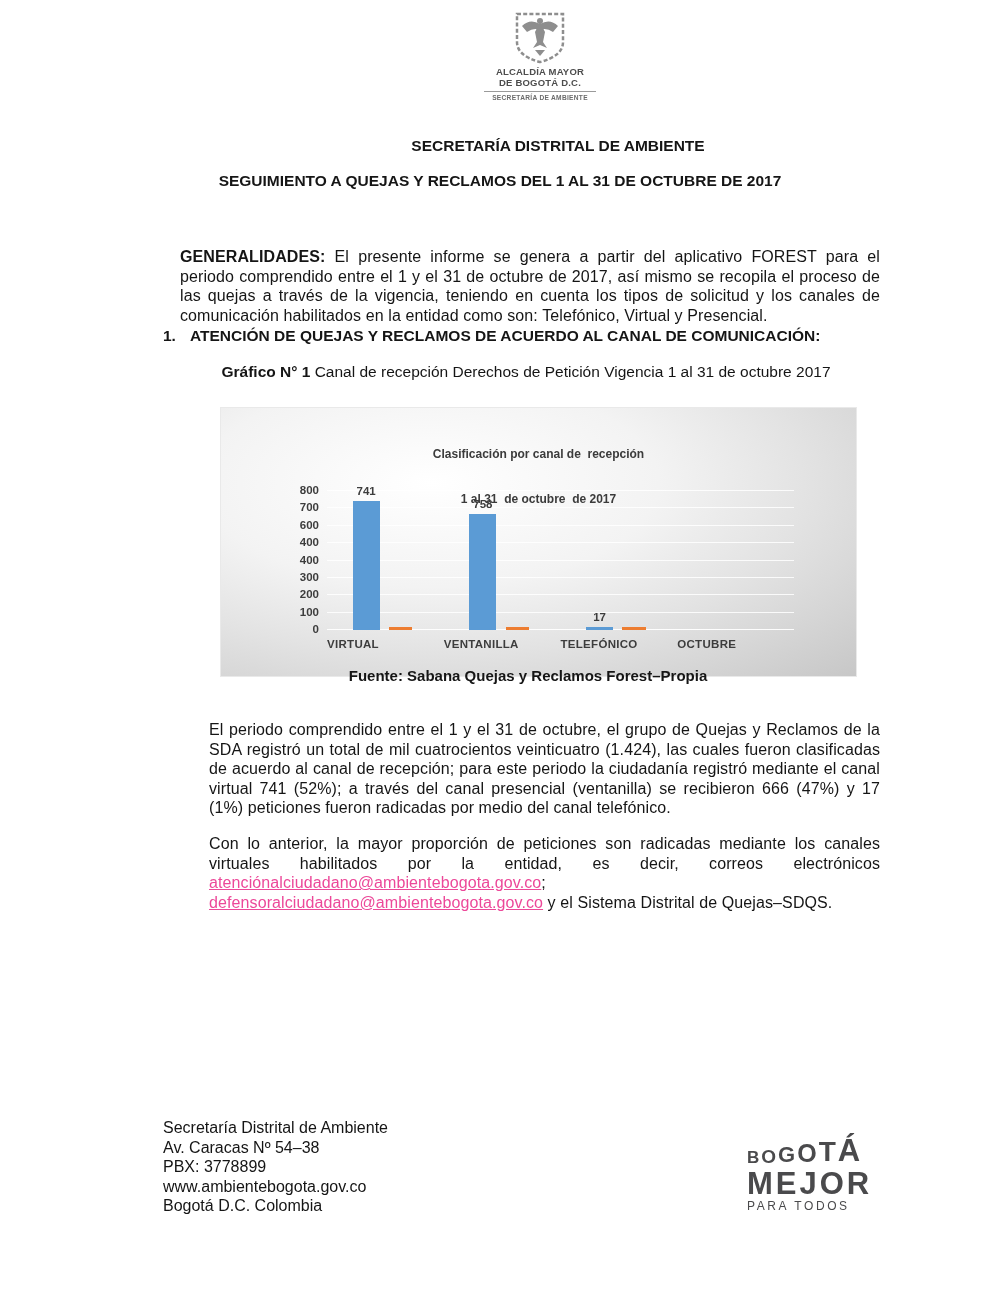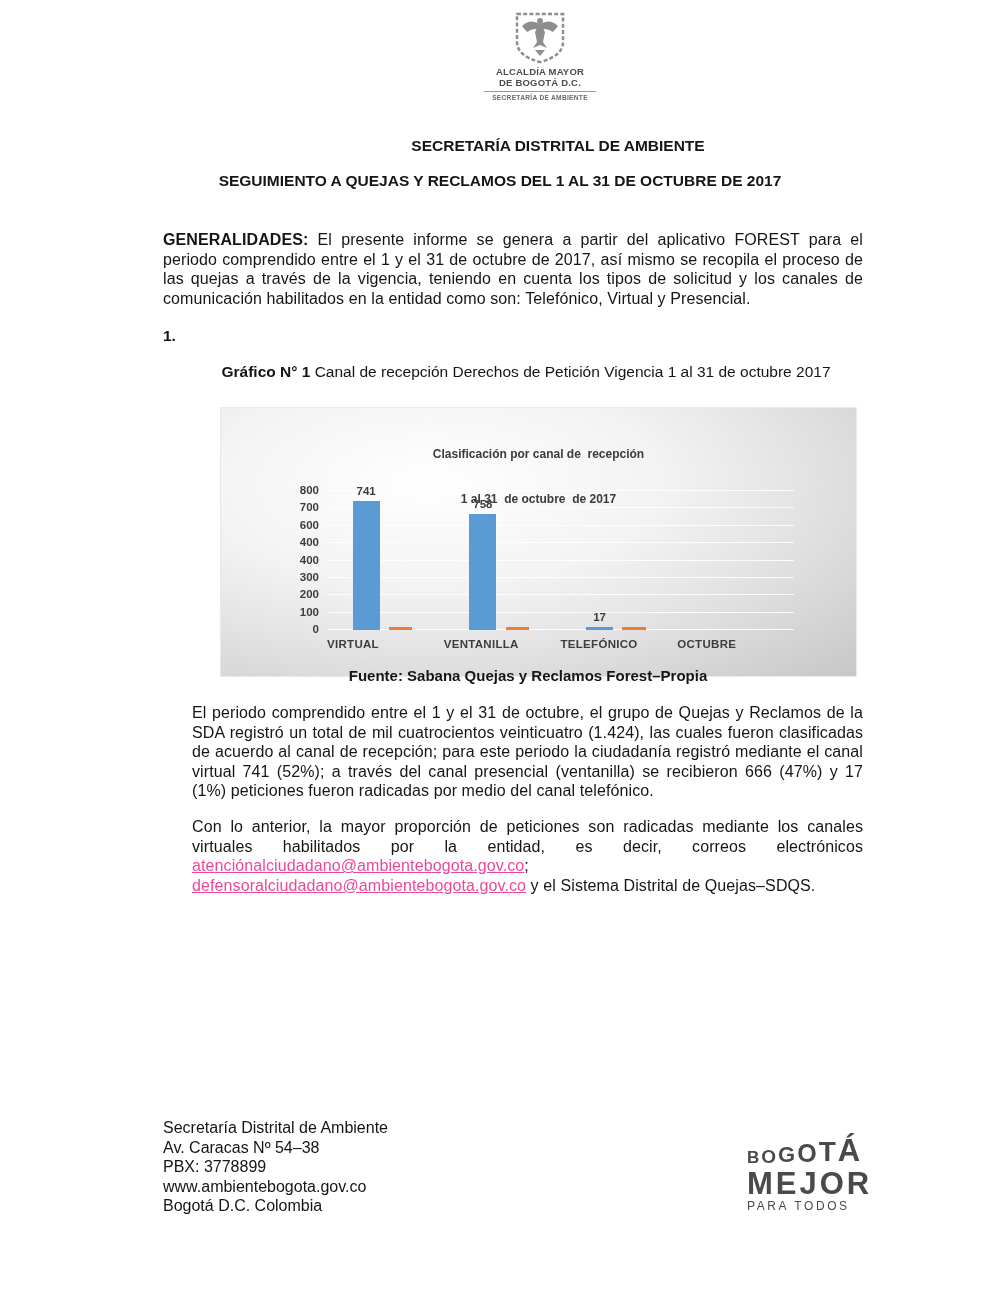--- a/index.html
+++ b/index.html
@@ -9,21 +9,21 @@
   
   .logo-block{position:absolute;left:482px;top:12px;width:116px;text-align:center;}
   .logo-block svg{display:block;margin:0 auto 2px auto;}
   .logo-l1{font-size:9.5px;font-weight:bold;color:#4d4d4d;line-height:11px;letter-spacing:.2px;}
   .logo-div{border-top:1px solid #9a9a9a;margin:3px 2px 2px 2px;}
   .logo-sub{font-size:6.6px;font-weight:bold;color:#6b6b6b;letter-spacing:.3px;}
 
   .title1{position:absolute;top:137px;left:208px;width:700px;text-align:center;font-size:15.5px;font-weight:bold;}
   .title2{position:absolute;top:172px;left:150px;width:700px;text-align:center;font-size:15.5px;font-weight:bold;}
 
-  .para{position:absolute;font-size:16px;line-height:19.6px;text-align:justify;margin:0;letter-spacing:.1px;}
+  .para{position:absolute;font-size:16px;line-height:19.6px;text-align:justify;margin:17px;letter-spacing:.1px;}
   .p-gen{top:230px;left:163px;width:700px;}
   .b{font-weight:bold;}
 
   .section-heading{position:absolute;top:327px;left:163px;width:710px;display:flex;font-size:15.5px;font-weight:bold;}
   .section-heading .num{width:27px;flex:none;}
 
   .chart-caption{position:absolute;top:363px;left:163px;width:726px;text-align:center;font-size:15.5px;margin:0;}
 
   
   .chart{position:absolute;left:208px;top:395px;width:635px;height:268px;margin:12px;
@@ -73,20 +73,21 @@
     <div class="logo-sub">SECRETARÍA DE AMBIENTE</div>
   </div>
 
   <div class="title1">SECRETARÍA DISTRITAL DE AMBIENTE</div>
   <div class="title2">SEGUIMIENTO A QUEJAS Y RECLAMOS DEL 1 AL 31 DE OCTUBRE DE 2017</div>
 
   <p class="para p-gen"><span class="b">GENERALIDADES:</span><span> El presente informe se genera a partir del aplicativo FOREST para el periodo comprendido entre el 1 y el 31 de octubre de 2017, así mismo se recopila el proceso de las quejas a través de la vigencia, teniendo en cuenta los tipos de solicitud y los canales de comunicación habilitados en la entidad como son: Telefónico, Virtual y Presencial.</span></p>
 
   <div class="section-heading">
     <span class="num">1.</span>
+    <span>ATENCIÓN DE QUEJAS Y RECLAMOS DE ACUERDO AL CANAL DE COMUNICACIÓN:</span>
   </div>
 
   <p class="chart-caption"><span class="b">Gráfico N° 1</span><span> Canal de recepción Derechos de Petición Vigencia 1 al 31 de octubre 2017</span></p>
 
   <figure class="chart">
     <div class="chart-title">
       <div>Clasificación por canal de  recepción</div>
       <div>1 al 31  de octubre  de 2017</div>
     </div>
     <div id="y-axis">

